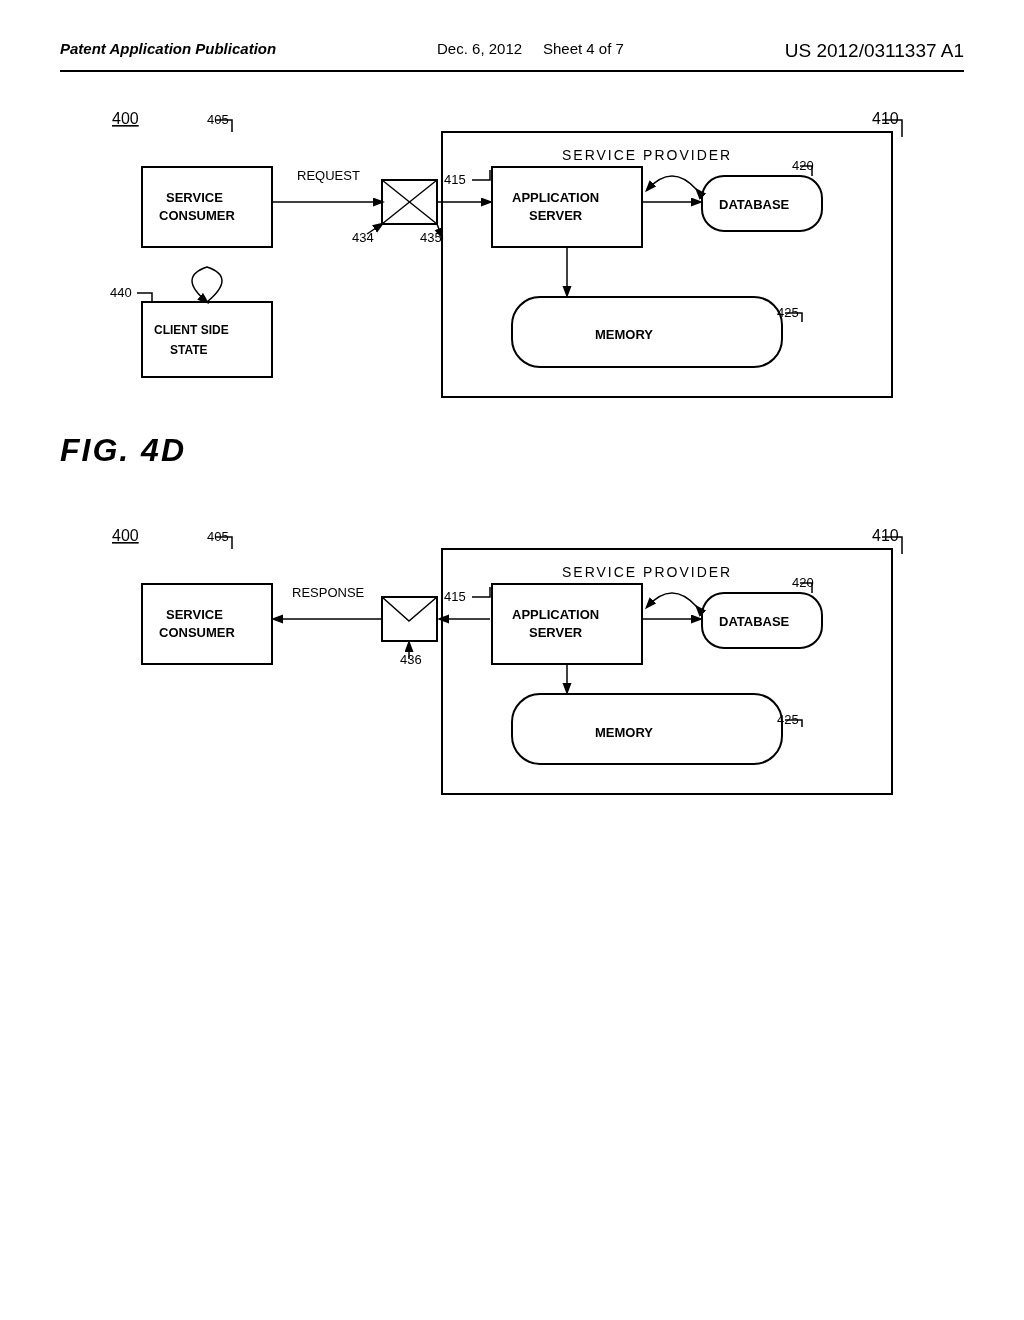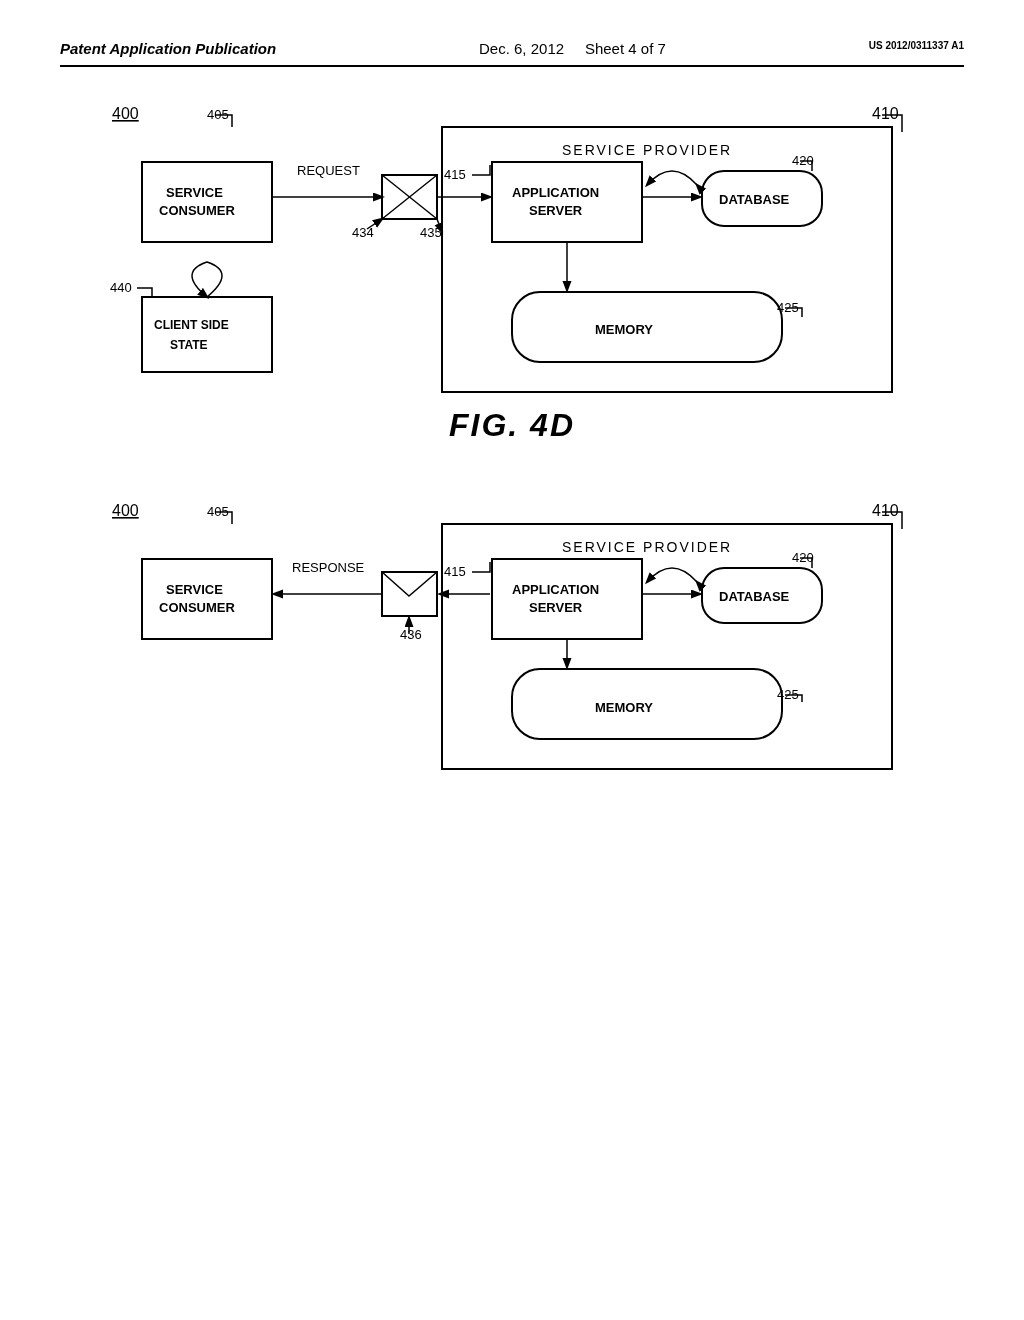--- a/index.html
+++ b/index.html
@@ -32,35 +32,36 @@
     .header-left {
       font-size: 15px;
       font-weight: bold;
       font-style: italic;
     }
     .header-center {
       font-size: 15px;
       text-align: center;
     }
     .header-right {
-      font-size: 10px;
-      font-weight: bold;
+      font-size: 19px;
+      font-weight: normal;
     }
 
     
     .diagram-section {
       position: relative;
       margin-top: 60px;
     }
 
     .fig-label {
-      text-align: center;
+      text-align: left;
       font-size: 32px;
       font-style: italic;
       font-weight: bold;
+      margin-top: 20px;
       letter-spacing: 2px;
     }
 
     
     .diagram-svg {
       display: block;
       margin: 0 auto;
     }
 
     .diagram-4d {

